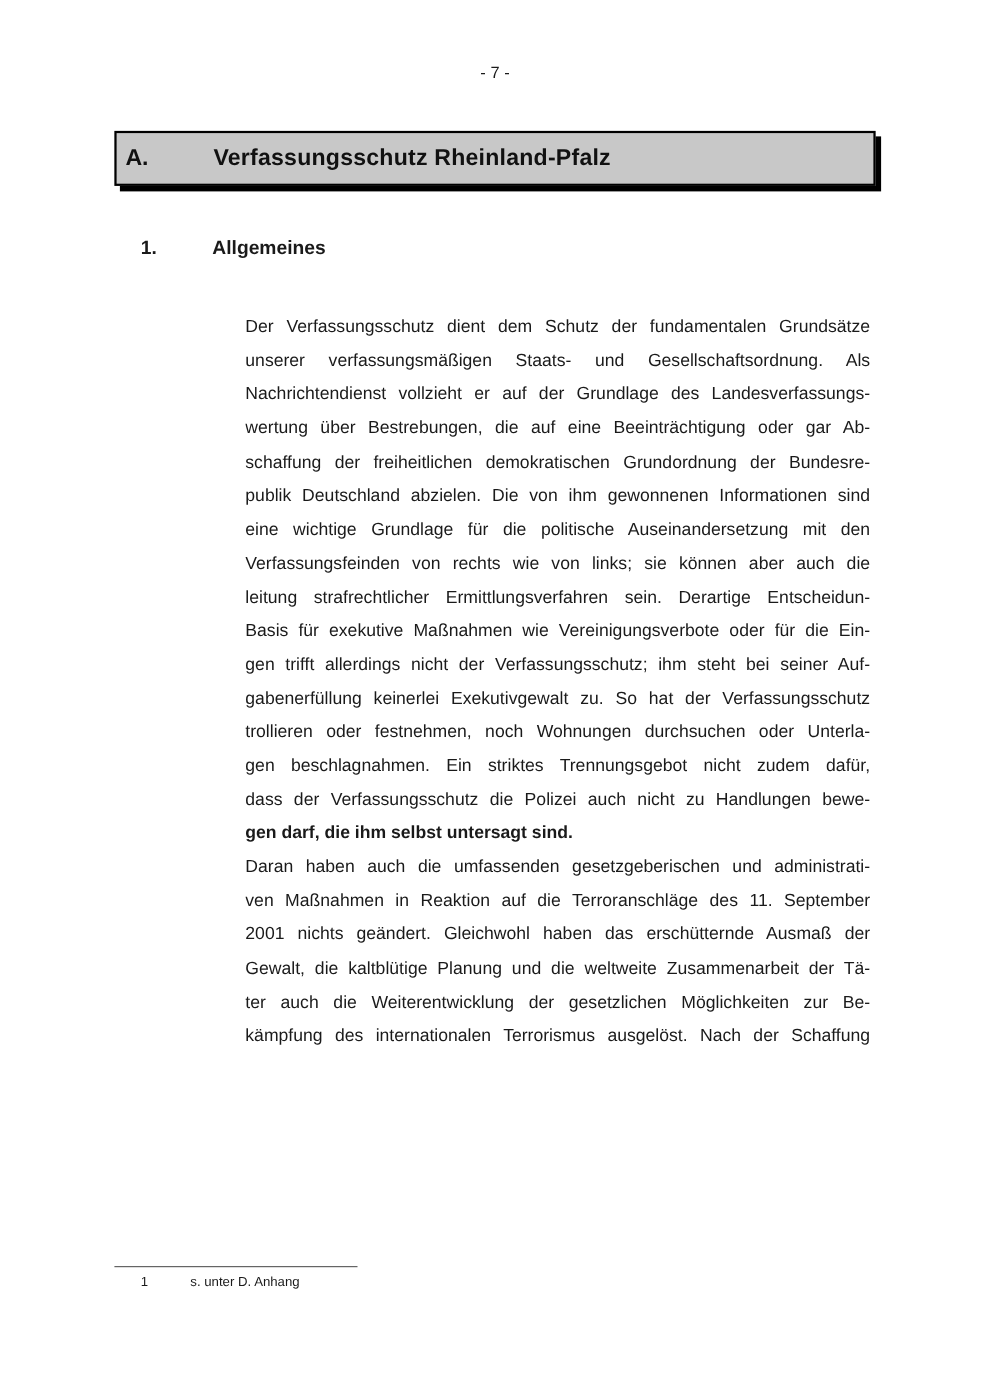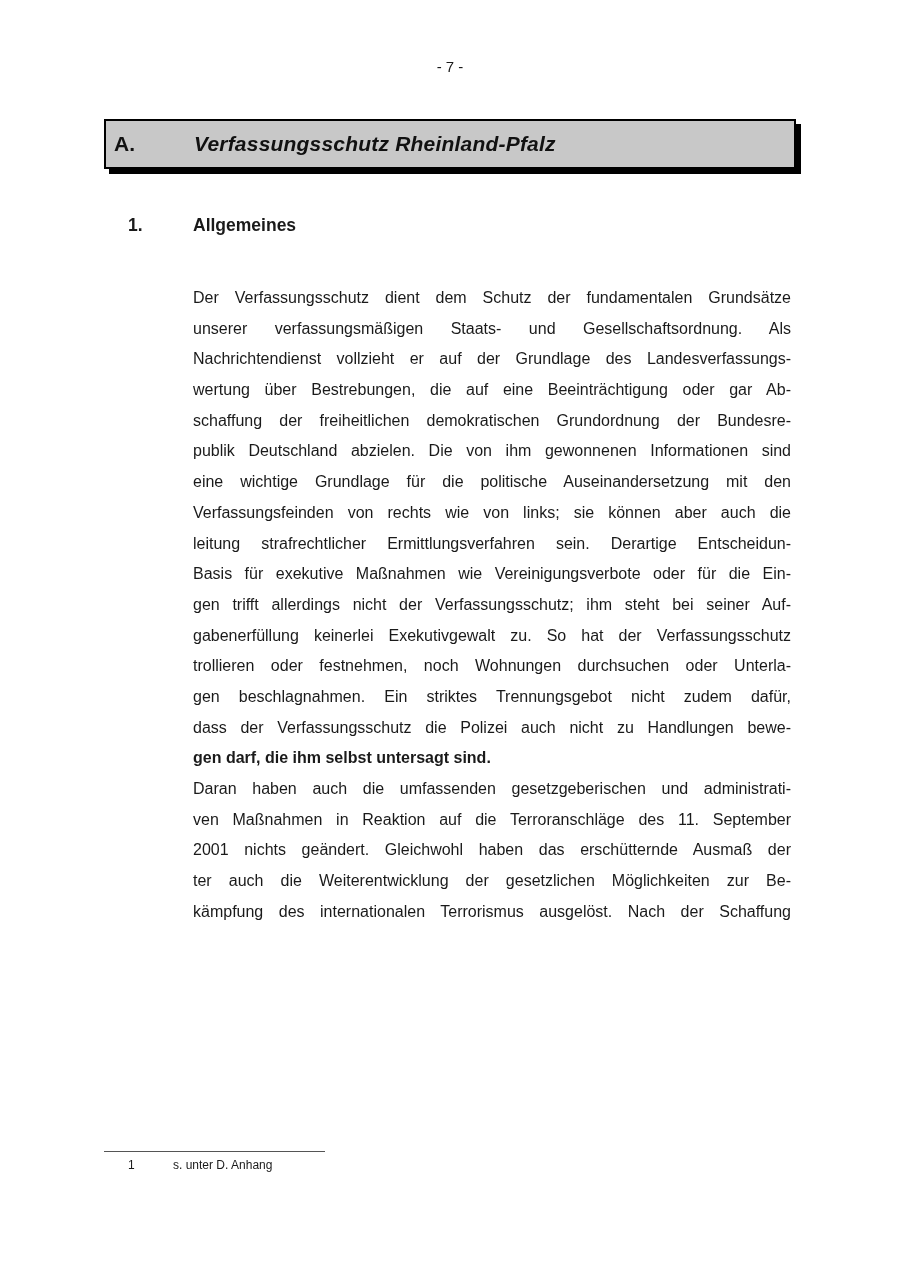--- a/index.html
+++ b/index.html
@@ -40,21 +40,20 @@
     padding-left: 8px;
     font-size: 21px;
     font-weight: bold;
     color: #111111;
   }
   .heading-title {
     font-size: 21px;
     font-weight: bold;
     color: #111111;
     letter-spacing: 0.2px;
-    font-style: italic;
   }
   .section-heading {
     margin: 46px 0 0 128px;
     display: flex;
     font-size: 17.5px;
     font-weight: bold;
     line-height: 21px;
     color: #1a1a1a;
   }
   .section-number {
@@ -69,20 +68,21 @@
   }
   .para {
     margin: 0;
   }
   .line {
     text-align: justify;
     text-align-last: justify;
     white-space: normal;
     height: 30.7px;
     overflow: hidden;
+    margin-left: 30px;
   }
   .line.last {
     text-align-last: left;
     font-weight: bold;
   }
   .footnote {
     position: absolute;
     left: 104px;
     top: 1151px;
     font-size: 12px;
@@ -137,20 +137,21 @@
       <div class="line">gabenerfüllung keinerlei Exekutivgewalt zu. So hat der Verfassungsschutz</div>
       <div class="line">trollieren oder festnehmen, noch Wohnungen durchsuchen oder Unterla-</div>
       <div class="line">gen beschlagnahmen. Ein striktes Trennungsgebot nicht zudem dafür,</div>
       <div class="line">dass der Verfassungsschutz die Polizei auch nicht zu Handlungen bewe-</div>
       <div class="line last">gen darf, die ihm selbst untersagt sind.</div>
     </div>
     <div class="para">
       <div class="line">Daran haben auch die umfassenden gesetzgeberischen und administrati-</div>
       <div class="line">ven Maßnahmen in Reaktion auf die Terroranschläge des 11. September</div>
       <div class="line">2001 nichts geändert. Gleichwohl haben das erschütternde Ausmaß der</div>
+      <div class="line">Gewalt, die kaltblütige Planung und die weltweite Zusammenarbeit der Tä-</div>
       <div class="line">ter auch die Weiterentwicklung der gesetzlichen Möglichkeiten zur Be-</div>
       <div class="line">kämpfung des internationalen Terrorismus ausgelöst. Nach der Schaffung</div>
     </div>
   </div>
 
   <div class="footnote">
     <hr class="footnote-rule">
     <div class="footnote-row">
       <span class="footnote-marker">1</span>
       <span class="footnote-text">s. unter D. Anhang</span>

